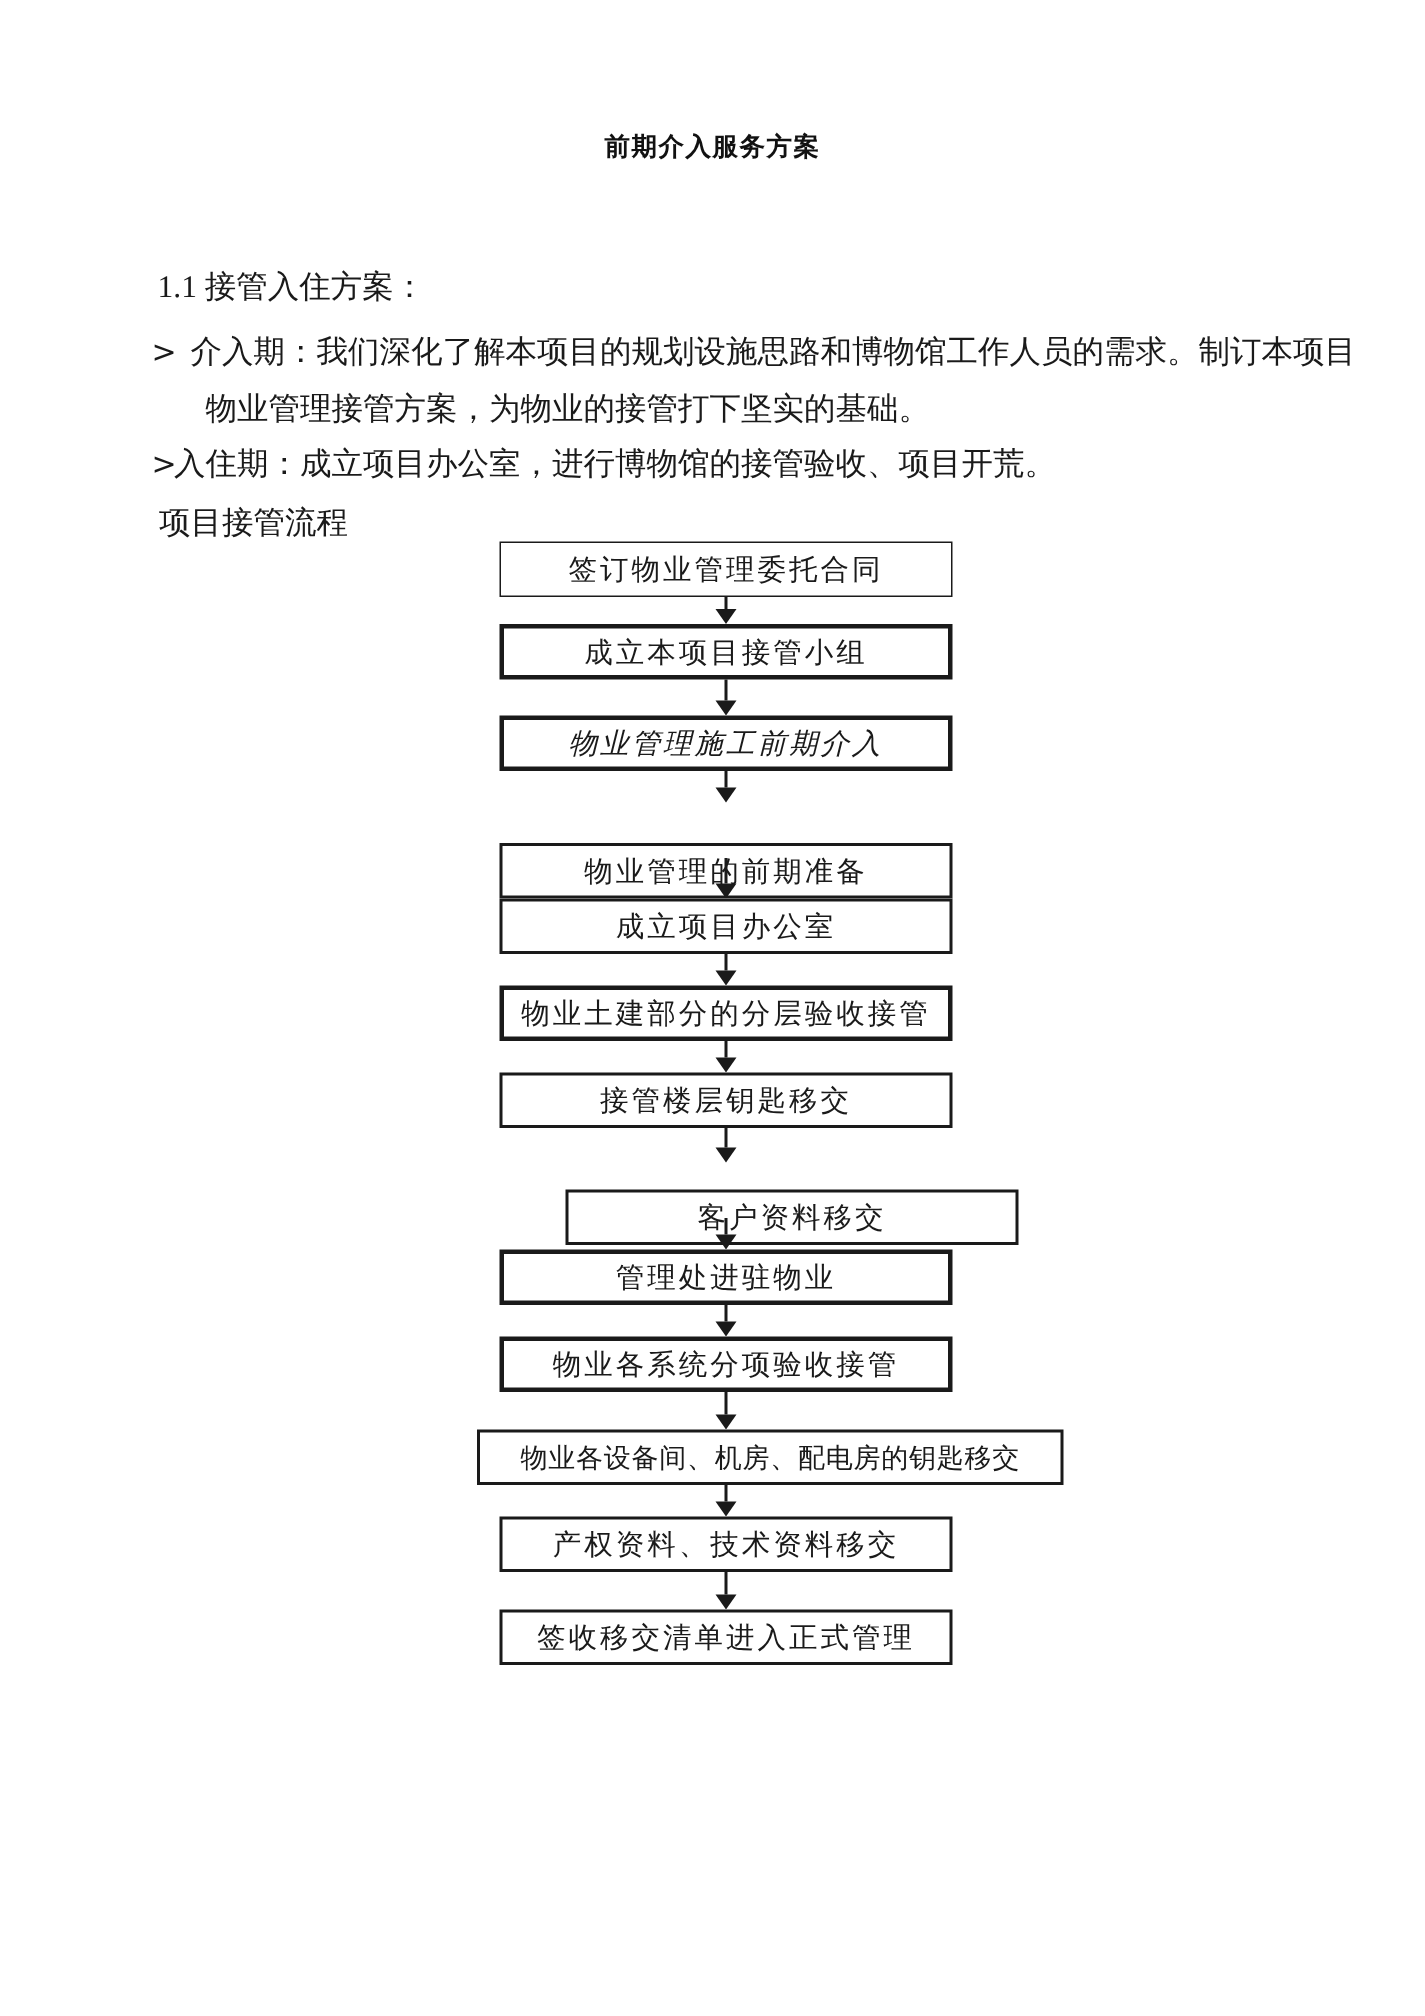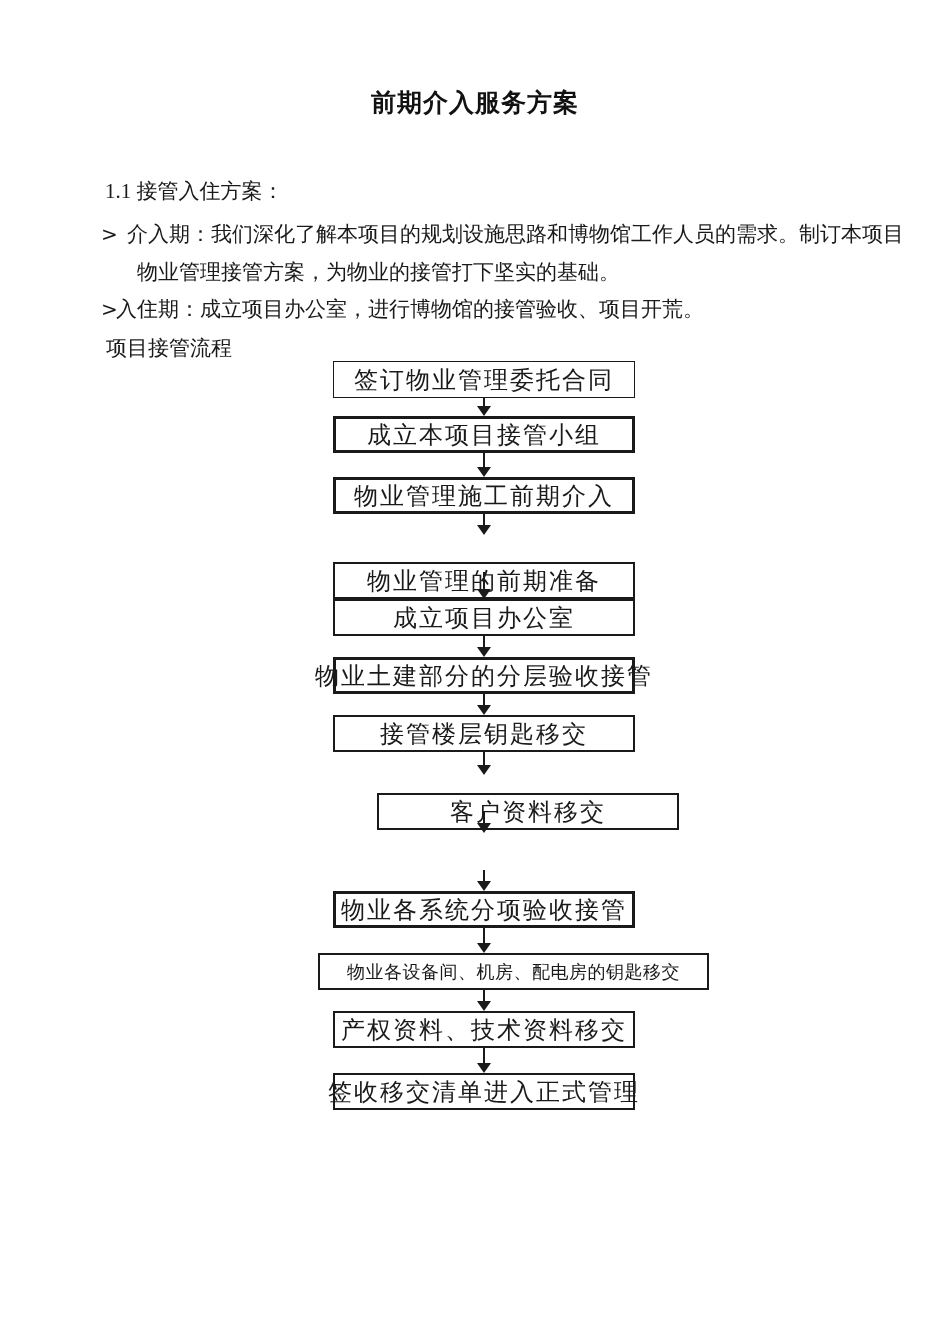--- a/index.html
+++ b/index.html
@@ -3,40 +3,40 @@
 <meta charset="utf-8">
 <style>
   html, body { margin:0; padding:0; background:#ffffff; }
   .page {
     position:relative; width:950px; height:1344px; background:#ffffff;
     font-family:"Liberation Serif", serif; color:#1a1a1a; overflow:hidden;
   }
   .doc-title {
     position:absolute; top:86px; left:0; width:100%; margin:0;
     text-align:center; font-family:"Liberation Sans", sans-serif;
-    font-weight:bold; font-size:25px; letter-spacing:1px; color:#111;
+    font-weight:bold; font-size:17px; letter-spacing:1px; color:#111;
   }
   .tline {
     position:absolute; font-size:21px; line-height:25px;
     white-space:nowrap; color:#1a1a1a;
   }
   .marker {
     display:inline-block; font-family:"DejaVu Sans", sans-serif;
     font-size:20px; color:#1a1a1a;
   }
   .marker-wide { width:26px; }
   .marker-narrow { width:15px; }
   .flowchart { position:absolute; left:0; top:0; width:950px; height:1344px; }
   .fbox {
     position:absolute; left:333px; width:302px; height:37px;
     box-sizing:border-box; border:2px solid #1a1a1a; background:#ffffff;
     display:flex; align-items:center; justify-content:center;
   }
   .fbox-text {
-    font-size:24px; letter-spacing:2px; white-space:nowrap; color:#1a1a1a;
+    font-size:19px; letter-spacing:2px; white-space:nowrap; color:#1a1a1a;
   }
   .fbox-wide .fbox-text { font-size:18px; letter-spacing:0.5px; }
   .farrow {
     position:absolute; left:477px; width:14px;
     display:flex; flex-direction:column; align-items:center;
   }
   .shaft { width:2px; flex:1 1 auto; background:#1a1a1a; }
   .ahead {
     width:0; height:0; flex:0 0 auto;
     border-left:7px solid transparent; border-right:7px solid transparent;
@@ -76,21 +76,21 @@
     </div>
 
     <div class="fbox" style="top:416px; border-width:3px;">
       <span class="fbox-text">成立本项目接管小组</span>
     </div>
     <div class="farrow" style="top:453px; height:24px;">
       <div class="shaft"></div>
       <div class="ahead"></div>
     </div>
 
-    <div class="fbox" style="top:477px; border-width:3px;">
+    <div class="fbox" style="top:477px; border-width:3px;font-style:italic;">
       <span class="fbox-text">物业管理施工前期介入</span>
     </div>
     <div class="farrow" style="top:514px; height:21px;">
       <div class="shaft"></div>
       <div class="ahead"></div>
     </div>
 
     <div class="fbox" style="top:562px; border-width:2px;">
       <span class="fbox-text">物业管理的前期准备</span>
     </div>
@@ -124,20 +124,23 @@
     </div>
 
     <div class="fbox" style="top:793px; border-width:2px;margin-left:44px;">
       <span class="fbox-text">客户资料移交</span>
     </div>
     <div class="farrow" style="top:812px; height:21px;">
       <div class="shaft"></div>
       <div class="ahead"></div>
     </div>
 
+    <div class="fbox" style="top:833px; border-width:3px;">
+      <span class="fbox-text">管理处进驻物业</span>
+    </div>
     <div class="farrow" style="top:870px; height:21px;">
       <div class="shaft"></div>
       <div class="ahead"></div>
     </div>
 
     <div class="fbox" style="top:891px; border-width:3px;">
       <span class="fbox-text">物业各系统分项验收接管</span>
     </div>
     <div class="farrow" style="top:928px; height:25px;">
       <div class="shaft"></div>

